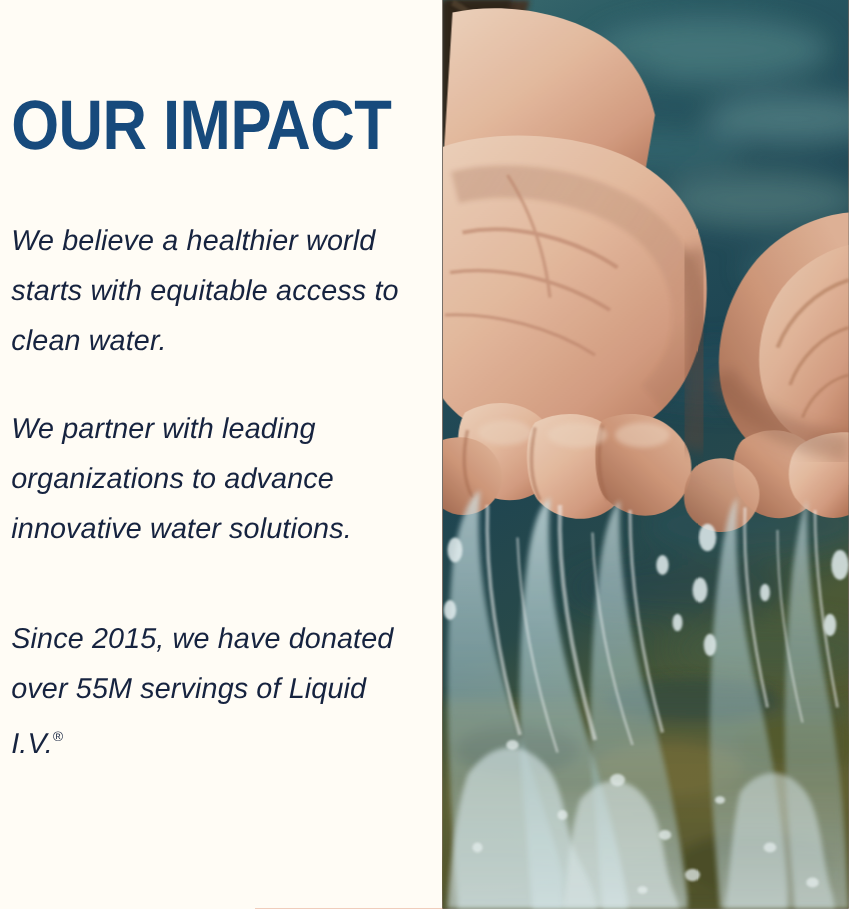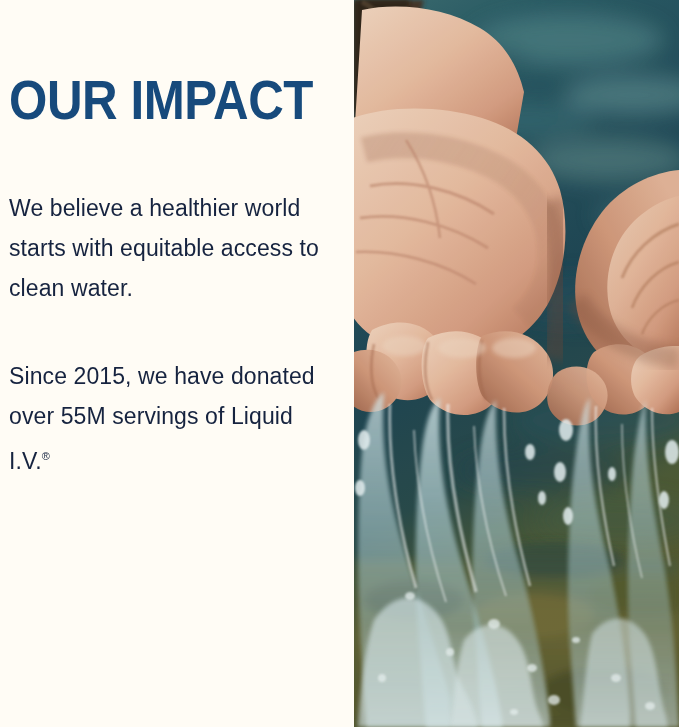--- a/index.html
+++ b/index.html
@@ -46,22 +46,23 @@
     letter-spacing: -0.5px;
     color: #174A7C;
     transform: scaleX(0.88);
     transform-origin: left top;
     white-space: nowrap;
   }
 
   .body-copy {
     position: absolute;
     left: 9px;
-    top: 188px;
+    top: 172px;
     width: 330px;
+    font-style: italic;
   }
 
   .para {
     margin: 0 0 30px 0;
     font-family: "Liberation Sans", sans-serif;
     font-weight: 400;
     font-size: 23px;
     line-height: 40px;
     color: #16233f;
     letter-spacing: 0.1px;
@@ -93,20 +94,23 @@
   <section class="text-col">
 
     <h1 class="headline">OUR IMPACT</h1>
 
     <div class="body-copy">
 
       <p class="para">
         <span>We believe a healthier world starts with equitable access to clean water.</span>
       </p>
 
+      <p class="para">
+        <span>We partner with leading organizations to advance innovative water solutions.</span>
+      </p>
 
       <p class="para">
         <span>Since 2015, we have donated over 55M servings of Liquid I.V.</span><span class="reg">®</span>
       </p>
 
     </div>
   </section>
 
   <figure class="photo" style="margin:0;">
     <svg viewBox="0 0 325 727" preserveAspectRatio="xMidYMid slice" aria-hidden="true">

